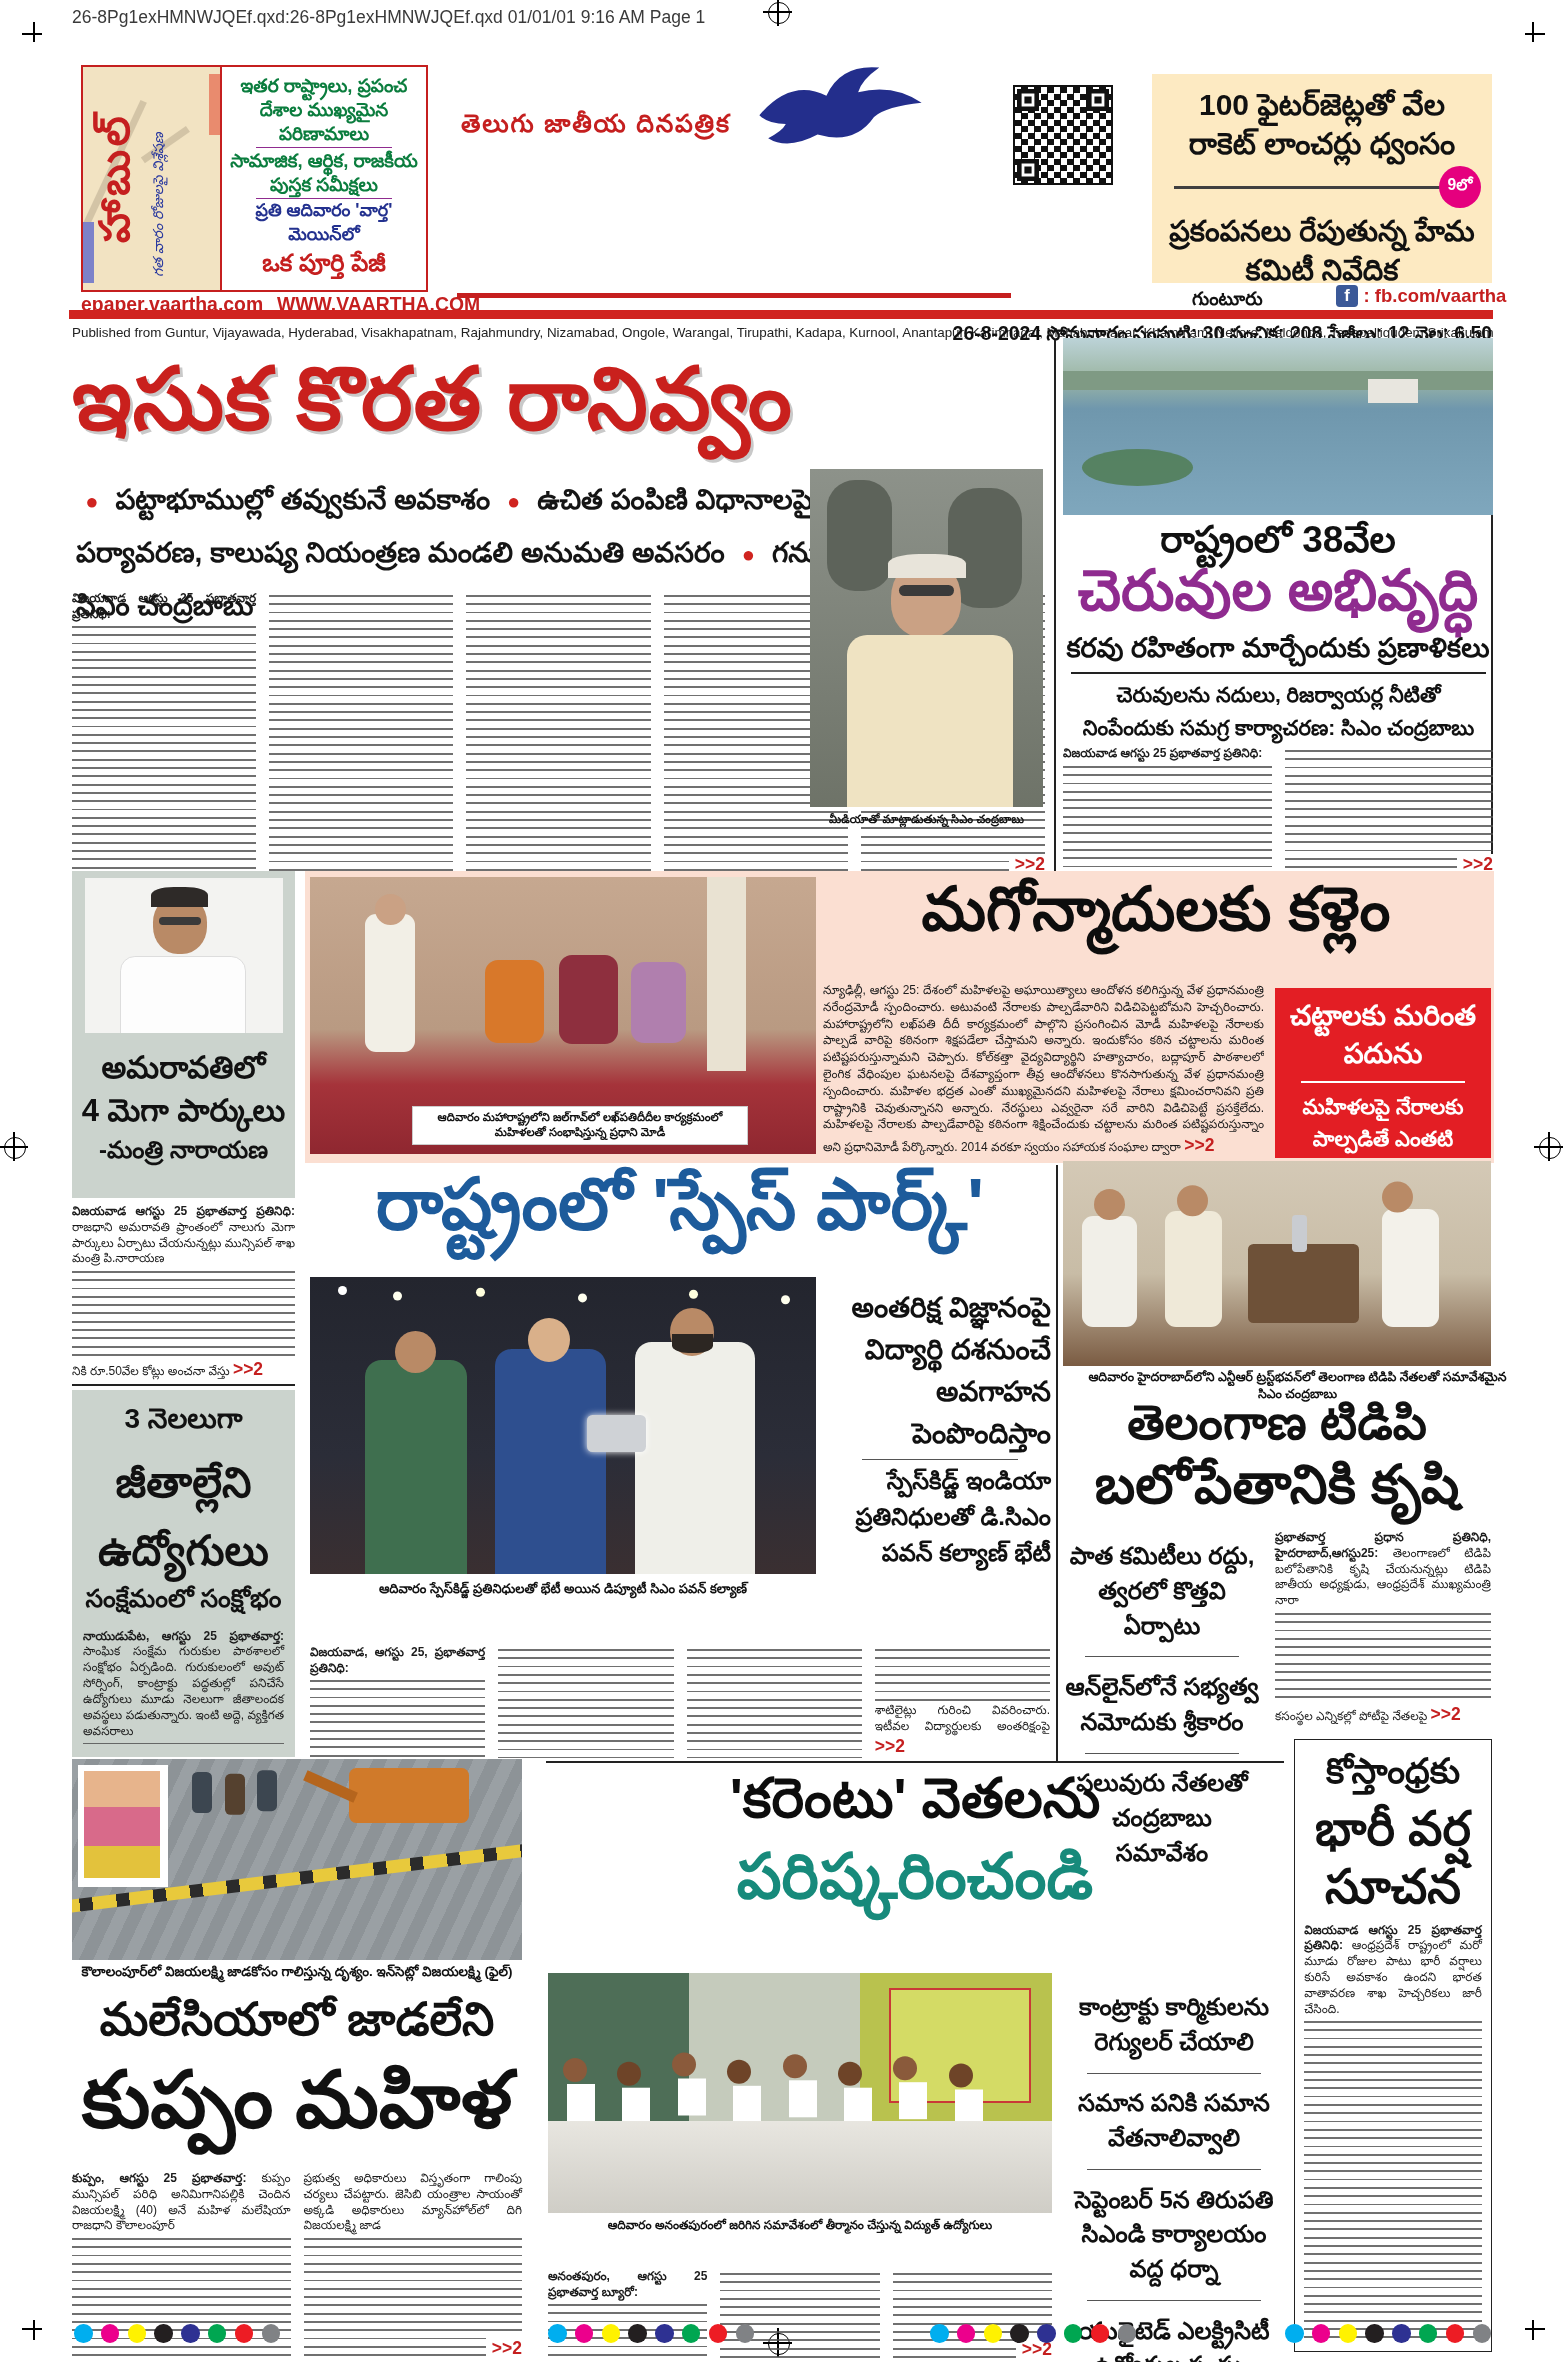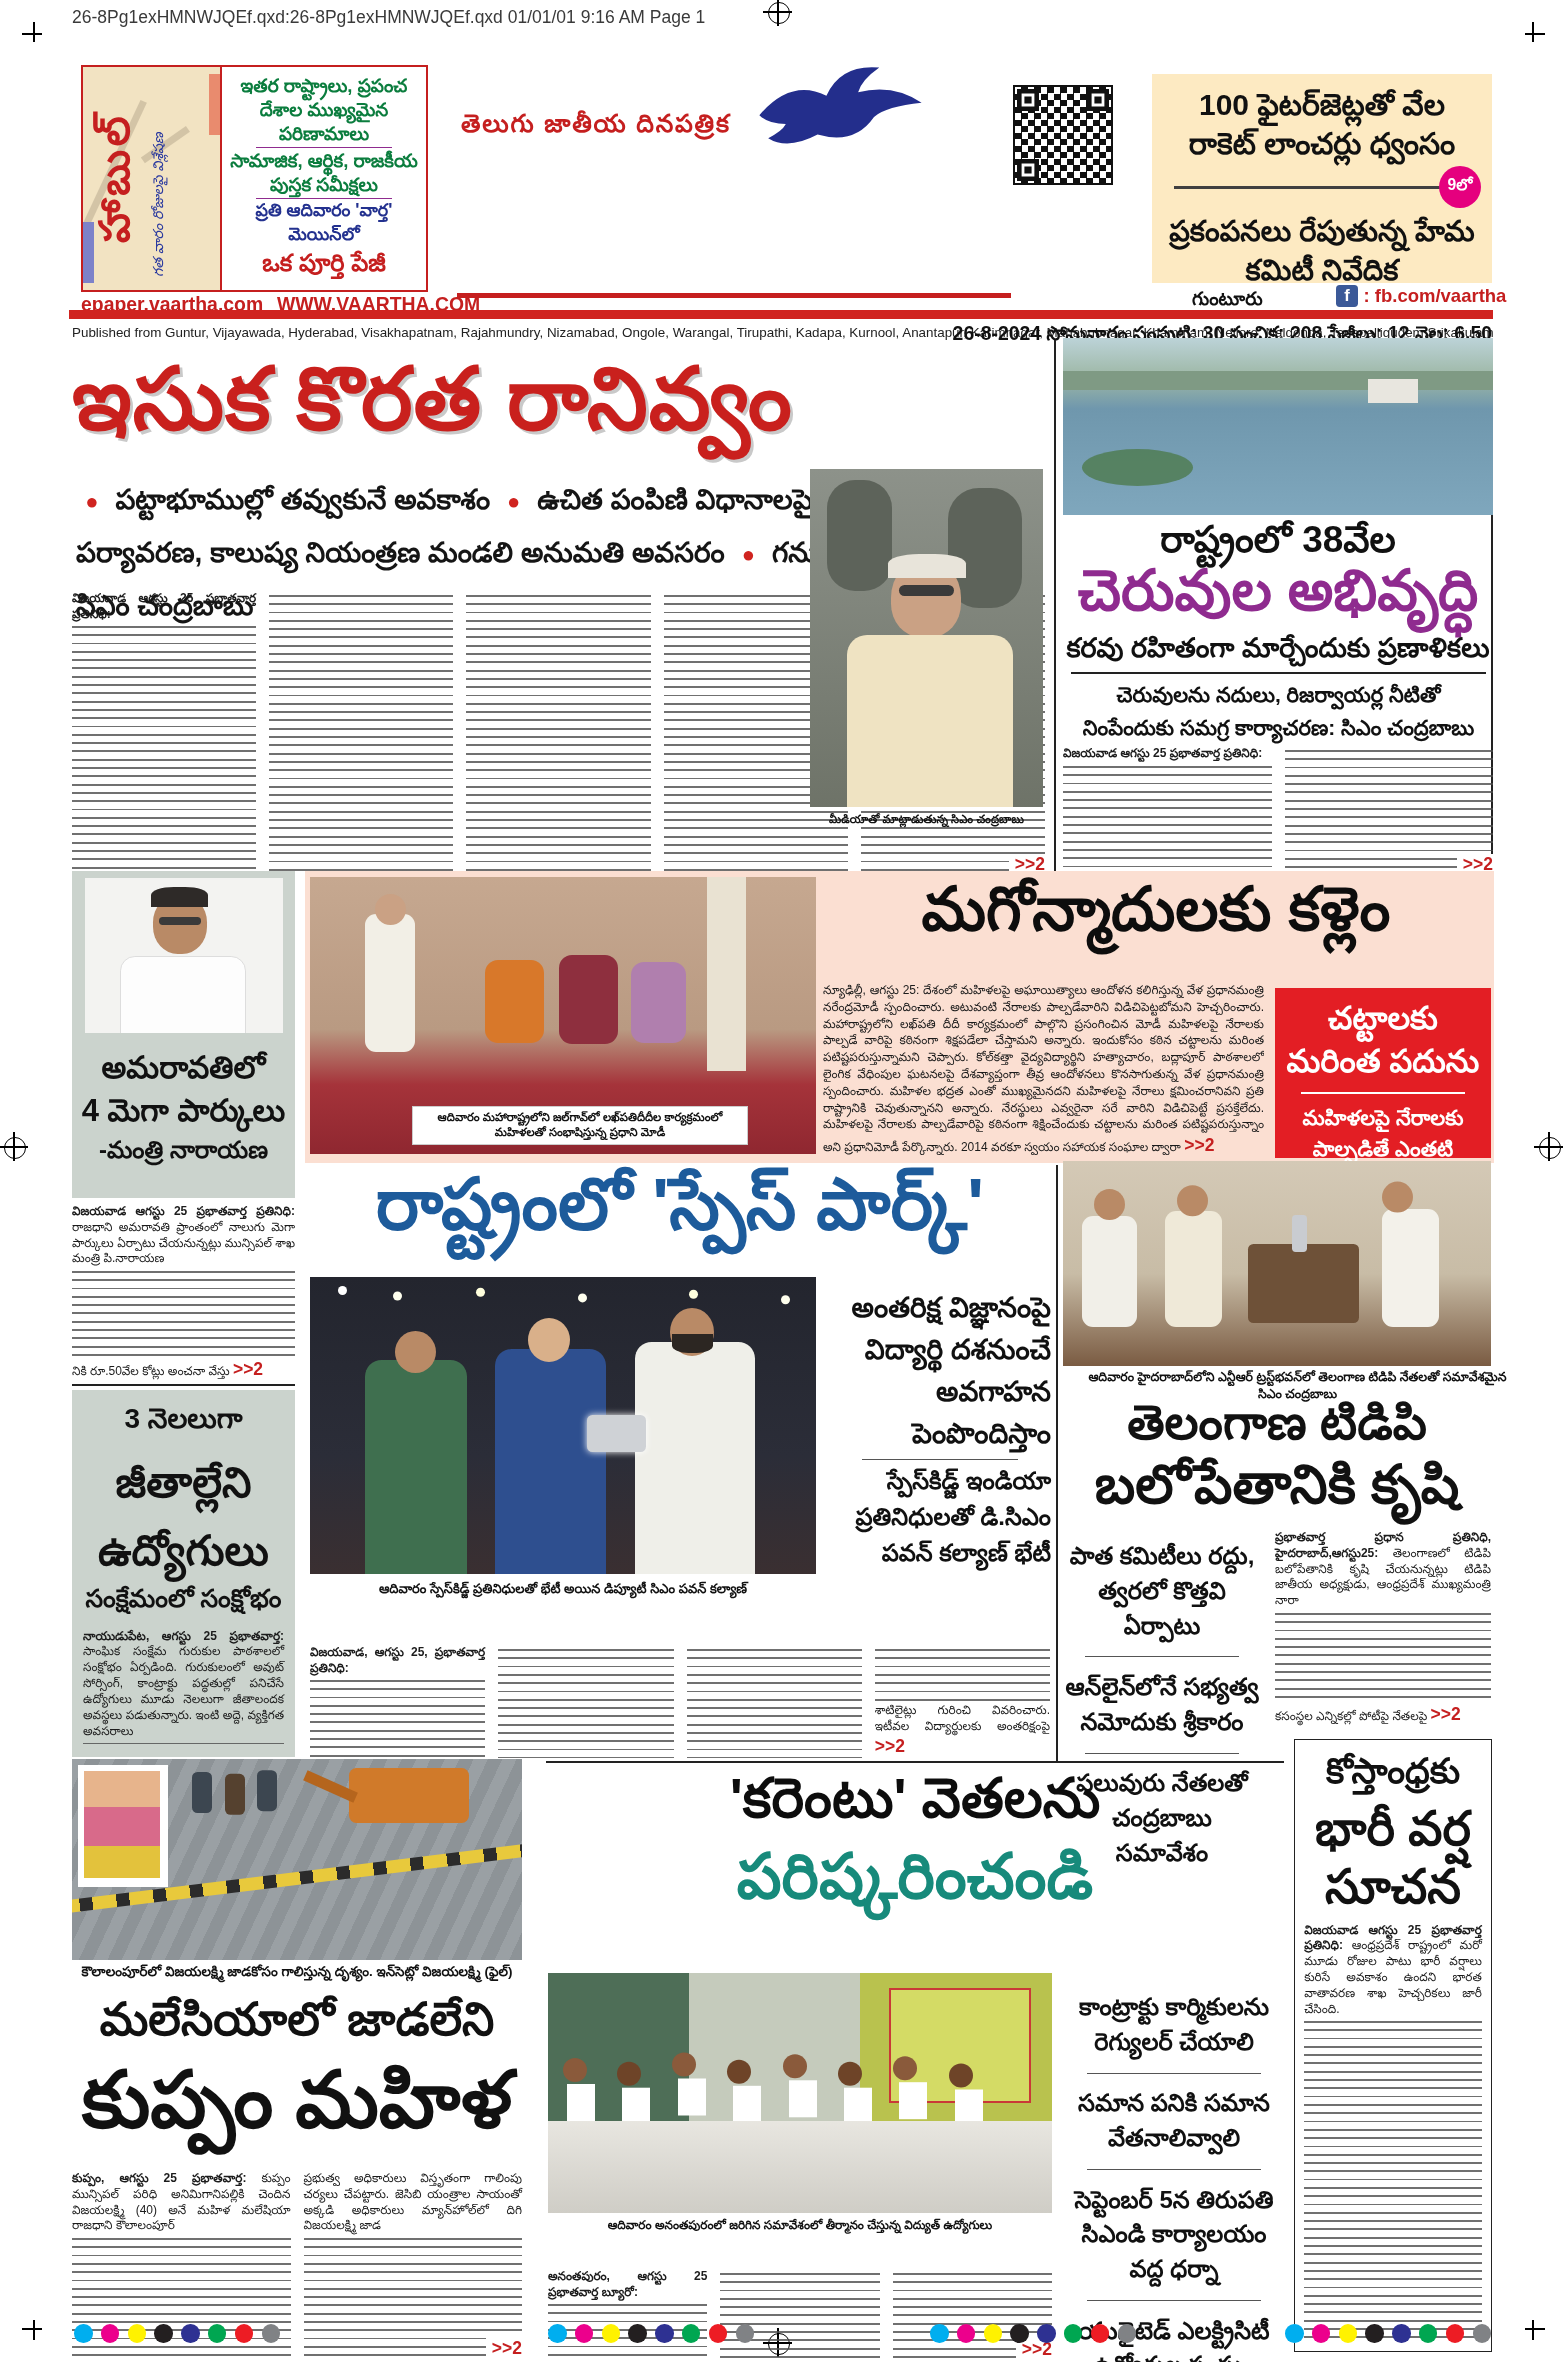--- a/index.html
+++ b/index.html
@@ -68,21 +68,21 @@
   .tk-kicker{left:1063px;top:519px;width:430px;text-align:center;font-size:37px;font-weight:900;}
   .tk-head{left:1063px;top:557px;width:430px;text-align:center;font-size:57px;font-weight:900;color:#8f2b8f;}
   .tk-sub{left:1063px;top:633px;width:430px;text-align:center;font-size:27px;font-weight:900;}
   .tk-deck{left:1071px;top:679px;width:415px;text-align:center;font-size:21px;font-weight:bold;line-height:1.55;}
   
   .pink-panel{left:305px;top:871px;width:1189px;height:292px;background:#fbdfd2;}
   .modi-h{left:823px;top:873px;width:666px;text-align:center;font-size:61px;font-weight:900;color:#0d0d0d;line-height:1.2;}
   .modi-body{left:823px;top:982px;width:441px;height:175px;font-size:12px;line-height:1.4;text-align:justify;overflow:hidden;}
   .red-box{left:1275px;top:988px;width:216px;height:170px;background:#e31e24;color:#fff;text-align:center;
       padding:9.2px 7.4px;box-sizing:border-box;}
-  .rb-title{font-size:32px;font-weight:900;line-height:1.35;}
+  .rb-title{font-size:28px;font-weight:900;line-height:1.35;}
   .rb-div{width:82%;height:1.8px;background:#fff;margin:8.3px auto;}
   .rb-sub{font-size:21px;font-weight:bold;line-height:1.5;}
   .modi-cap{position:absolute;left:102px;bottom:9.2px;width:323px;background:#fff;font-size:11.5px;line-height:1.3;
       padding:3.7px 5.5px;border:0.9px solid #ccc;}
   
   .gray-box{background:#cbd3cd;text-align:center;box-sizing:border-box;}
   .nb-h{font-size:31px;font-weight:900;line-height:1.4;}
   .nb-by{font-size:24px;font-weight:bold;margin-top:3.7px;}
   .emp-kicker{font-size:28px;font-weight:900;}
   .emp-h{font-size:42px;font-weight:900;line-height:1.25;margin-top:15px;}

